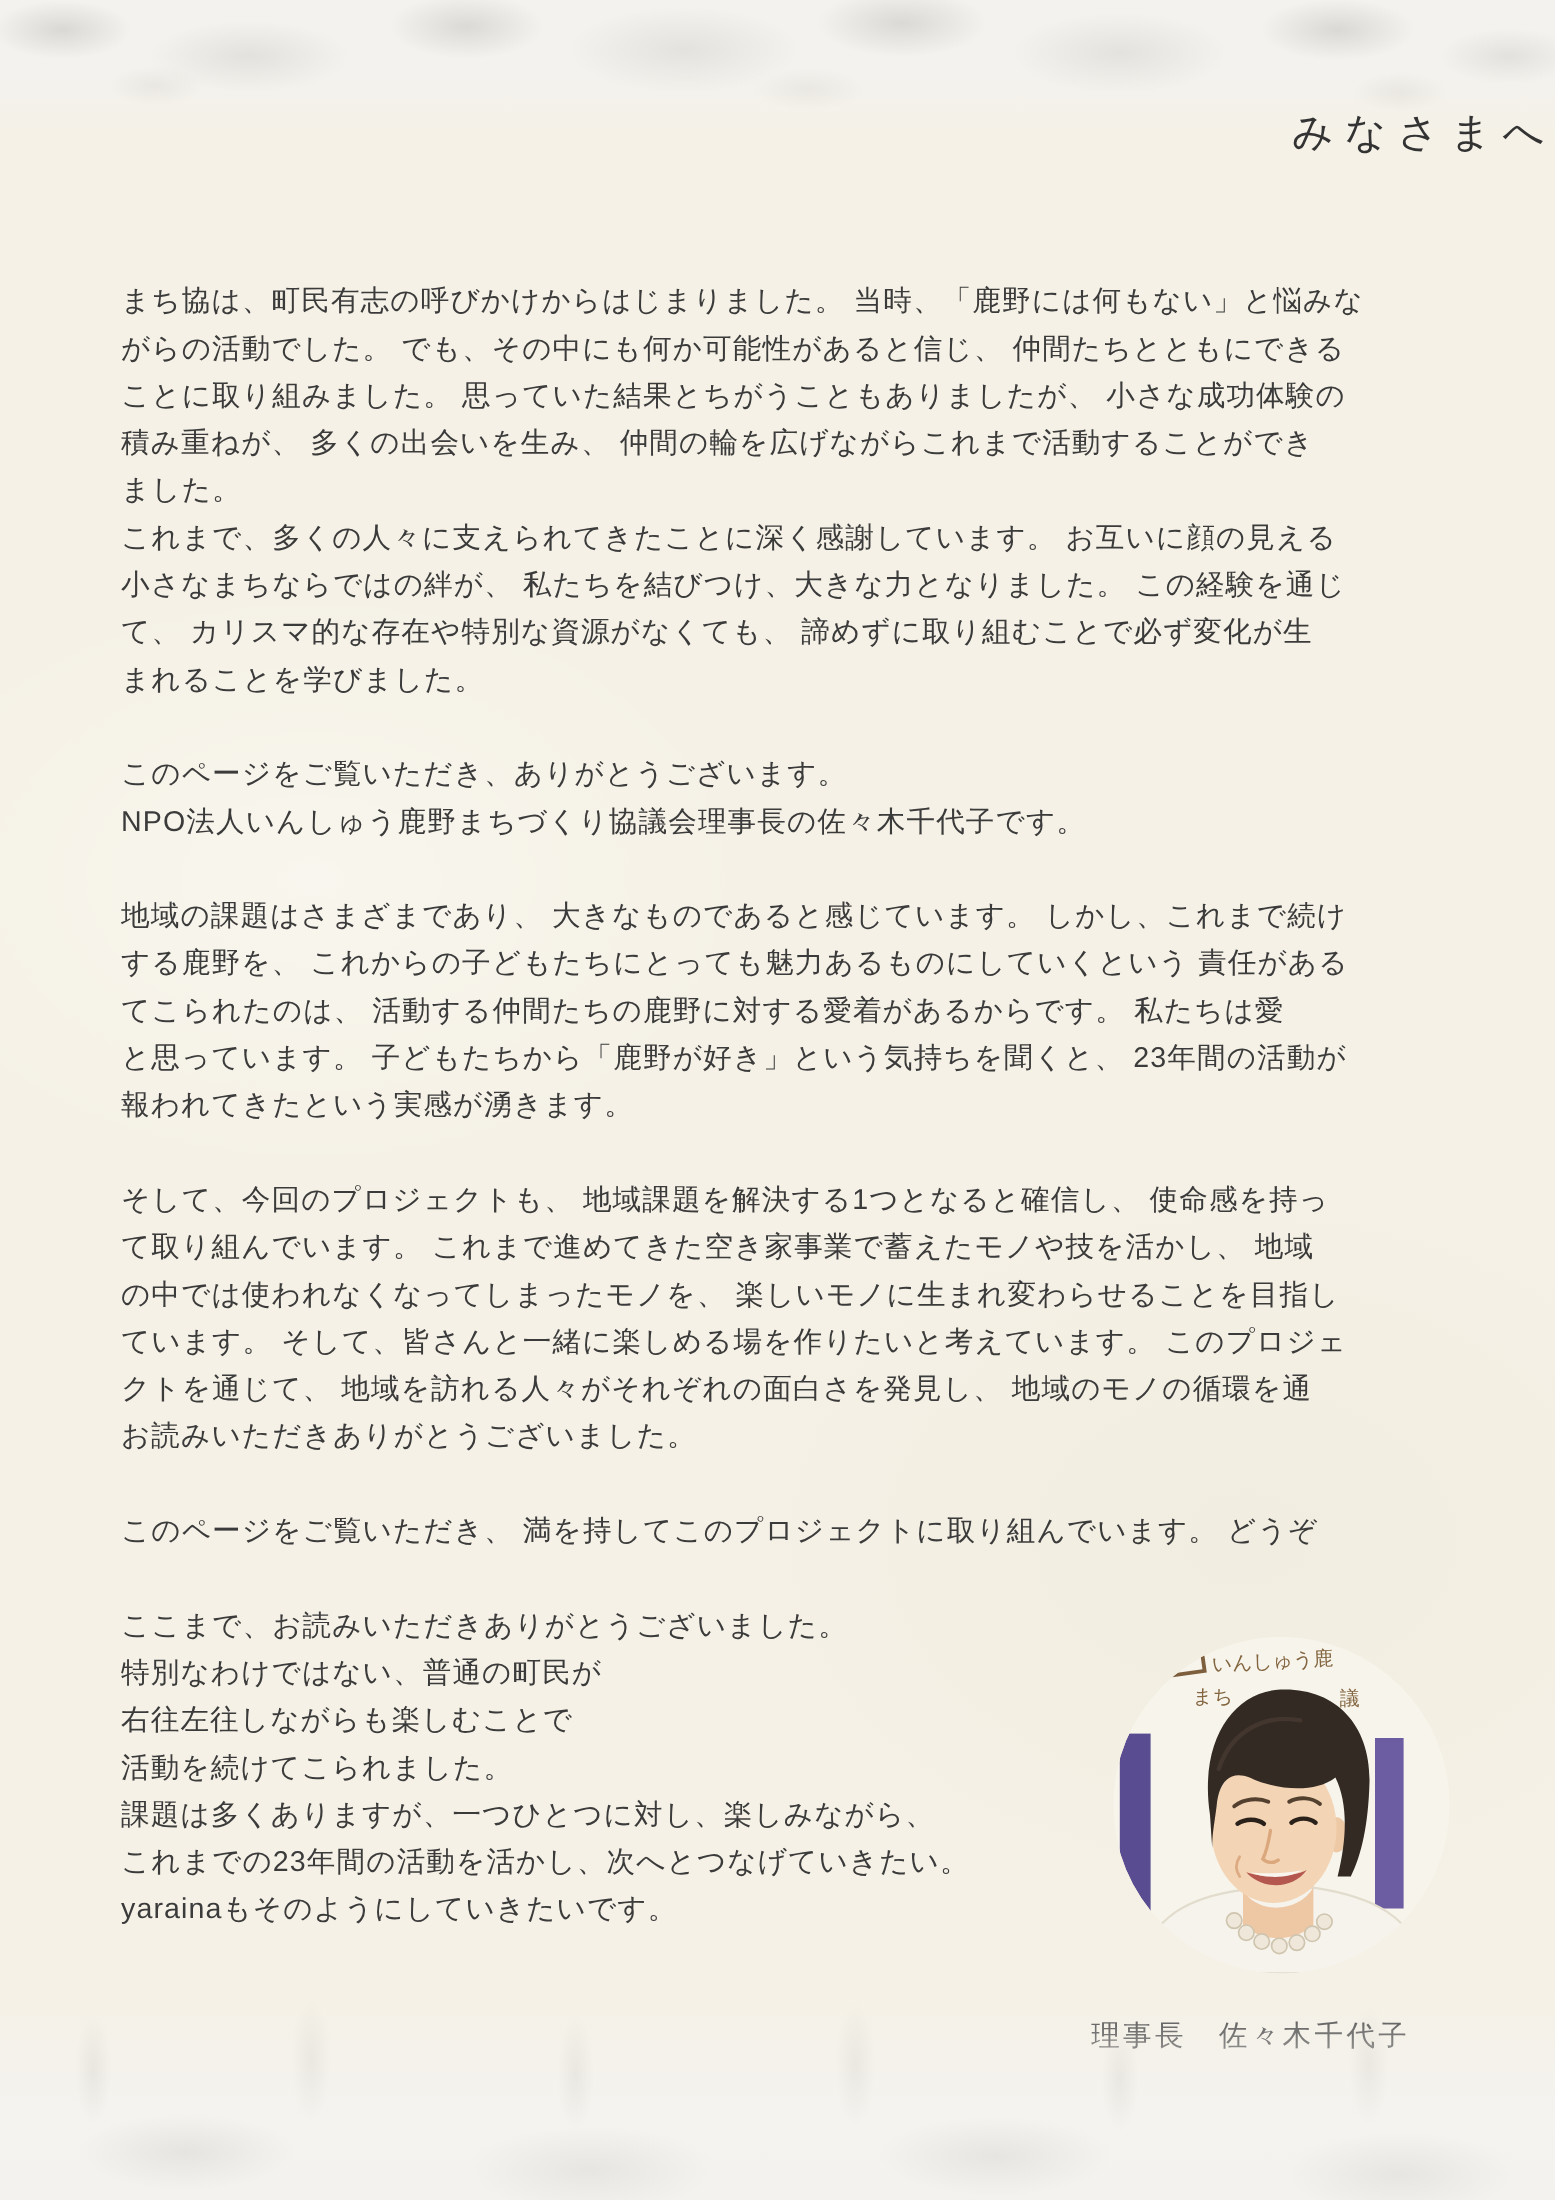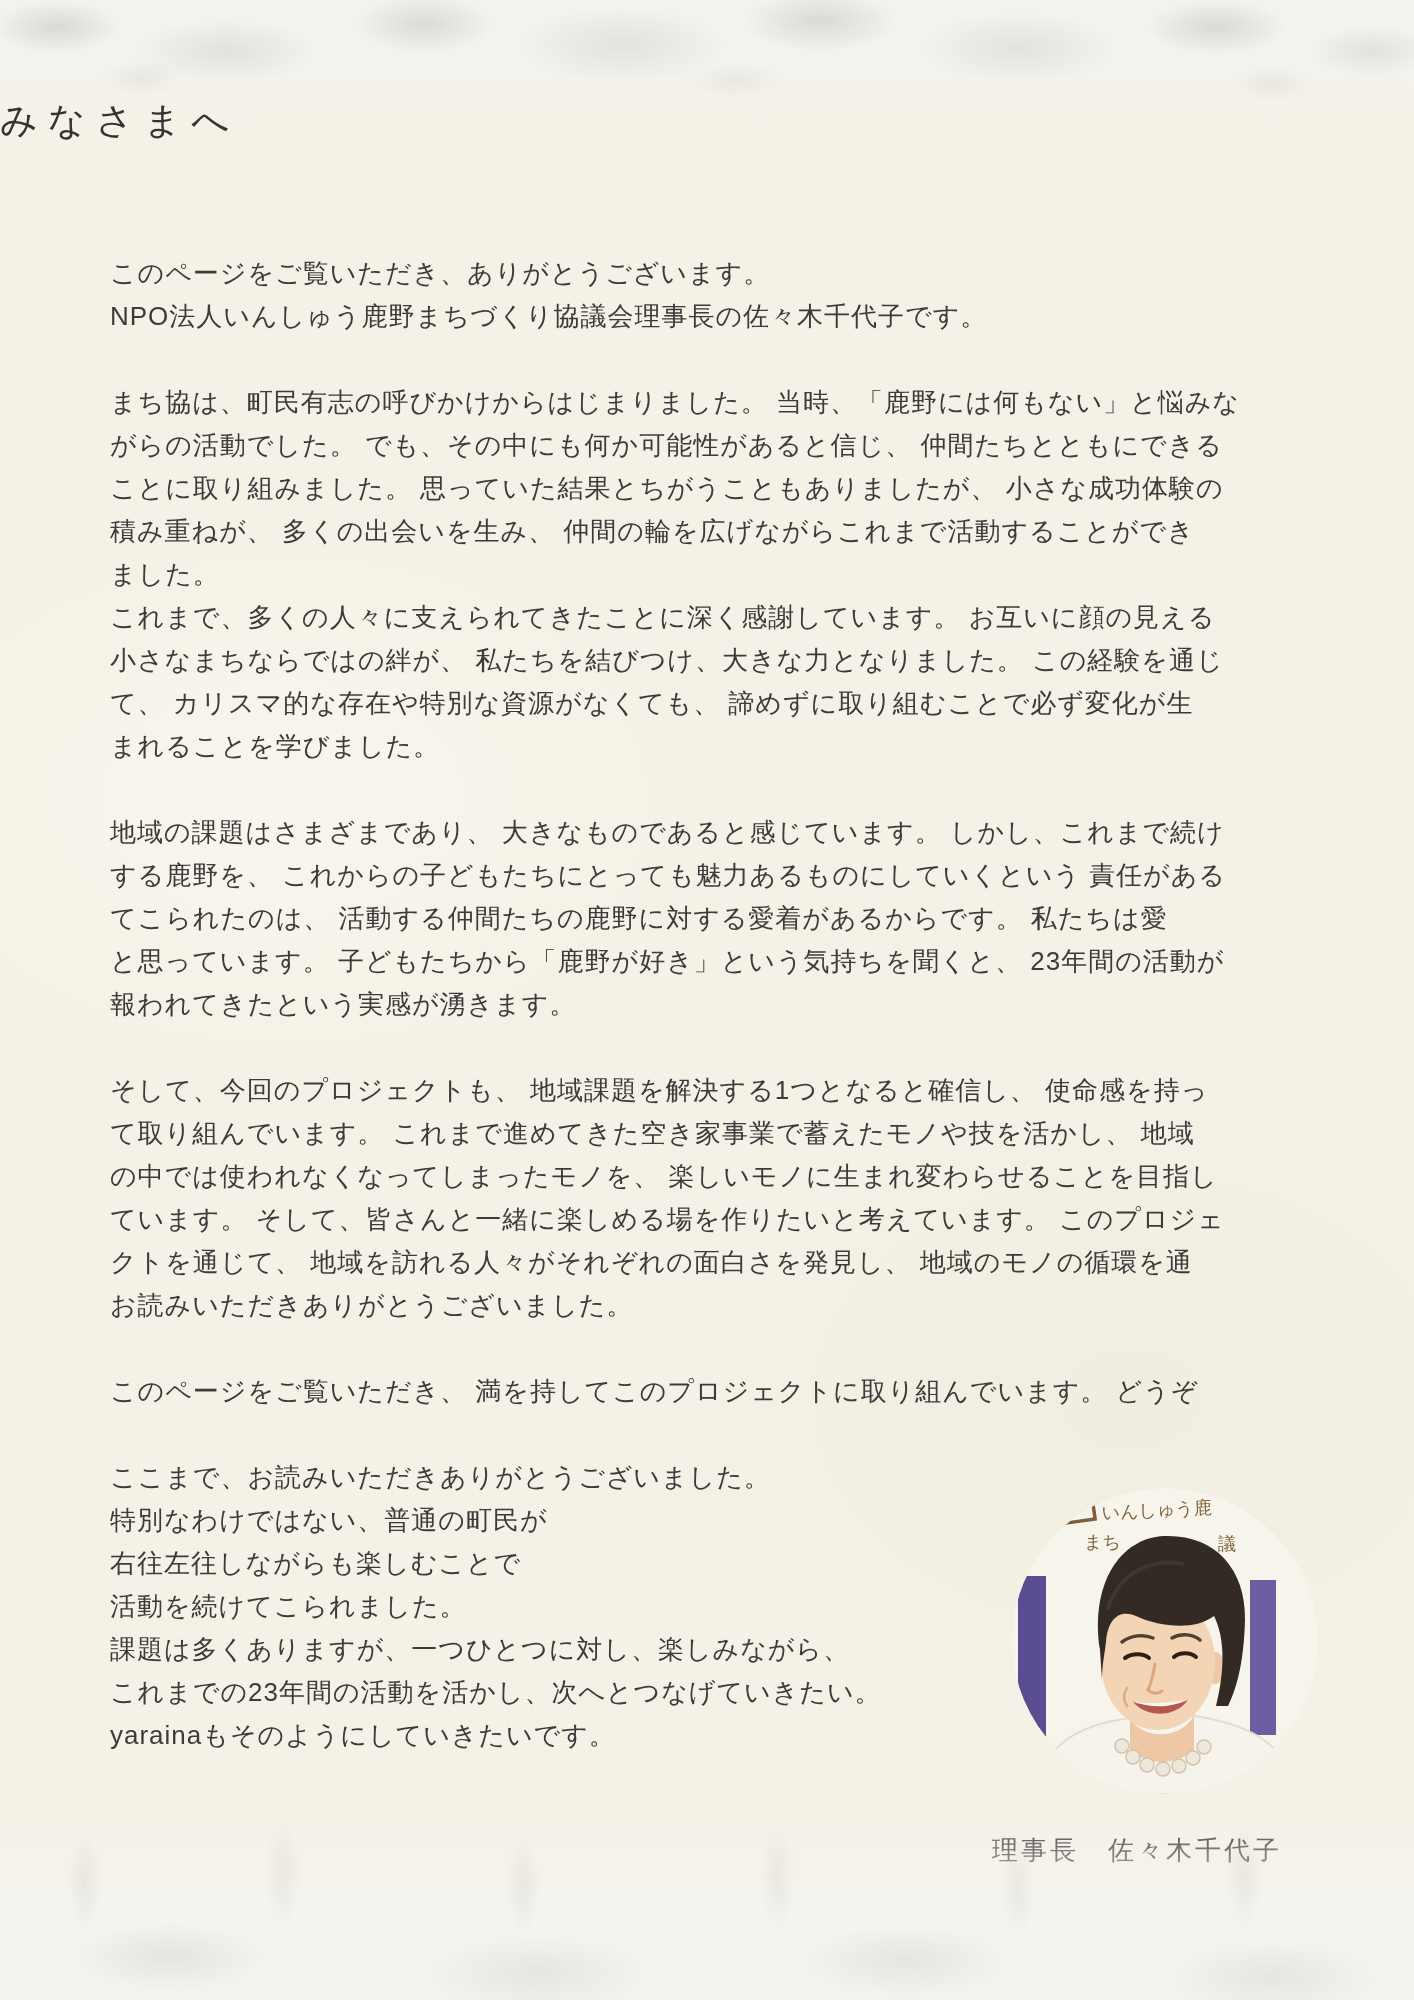--- a/index.html
+++ b/index.html
@@ -40,21 +40,21 @@
       radial-gradient(24px 70px at 72% 44%, rgba(160,157,150,.13), transparent 70%),
       radial-gradient(26px 78px at 88% 38%, rgba(160,157,150,.12), transparent 70%),
       radial-gradient(140px 50px at 12% 78%, rgba(165,162,155,.18), transparent 70%),
       radial-gradient(160px 56px at 38% 86%, rgba(165,162,155,.16), transparent 70%),
       radial-gradient(150px 52px at 64% 80%, rgba(165,162,155,.17), transparent 70%),
       radial-gradient(150px 54px at 90% 88%, rgba(165,162,155,.16), transparent 70%),
       linear-gradient(to top, #f3f2ef 0px, #f4f3f0 70px, rgba(244,243,240,0) 190px);
   }
   .title{
     position:absolute;top:96px;left:0;width:100%;
-    margin:0;text-align:left;
+    margin:0;text-align:right;
     font-size:37px;font-weight:400;letter-spacing:10px;color:#333;
   }
   .letter-body{
     position:absolute;left:110px;top:252px;width:1210px;
     font-size:26px;line-height:43px;letter-spacing:1px;color:#3b3b3b;
   }
   .paragraph{margin:0 0 43px 0;}
   .line{white-space:nowrap;}
   .photo{
     position:absolute;left:1012px;top:1488px;width:306px;height:306px;
@@ -69,33 +69,33 @@
 <body>
 
 <div class="page">
 
   <div class="texture-top"></div>
 
   <h1 class="title">みなさまへ</h1>
 
   <div class="letter-body">
       <div class="paragraph">
-        <div class="line">このページをご覧いただき、ありがとうございます。</div>
-        <div class="line">NPO法人いんしゅう鹿野まちづくり協議会理事長の佐々木千代子です。</div>
-      </div>
-      <div class="paragraph">
         <div class="line">まち協は、町民有志の呼びかけからはじまりました。 当時、「鹿野には何もない」と悩みな</div>
         <div class="line">がらの活動でした。 でも、その中にも何か可能性があると信じ、 仲間たちとともにできる</div>
         <div class="line">ことに取り組みました。 思っていた結果とちがうこともありましたが、 小さな成功体験の</div>
         <div class="line">積み重ねが、 多くの出会いを生み、 仲間の輪を広げながらこれまで活動することができ</div>
         <div class="line">ました。</div>
         <div class="line">これまで、多くの人々に支えられてきたことに深く感謝しています。 お互いに顔の見える</div>
         <div class="line">小さなまちならではの絆が、 私たちを結びつけ、大きな力となりました。 この経験を通じ</div>
         <div class="line">て、 カリスマ的な存在や特別な資源がなくても、 諦めずに取り組むことで必ず変化が生</div>
         <div class="line">まれることを学びました。</div>
+      </div>
+      <div class="paragraph">
+        <div class="line">このページをご覧いただき、ありがとうございます。</div>
+        <div class="line">NPO法人いんしゅう鹿野まちづくり協議会理事長の佐々木千代子です。</div>
       </div>
       <div class="paragraph">
         <div class="line">地域の課題はさまざまであり、 大きなものであると感じています。 しかし、これまで続け</div>
         <div class="line">する鹿野を、 これからの子どもたちにとっても魅力あるものにしていくという 責任がある</div>
         <div class="line">てこられたのは、 活動する仲間たちの鹿野に対する愛着があるからです。 私たちは愛</div>
         <div class="line">と思っています。 子どもたちから「鹿野が好き」という気持ちを聞くと、 23年間の活動が</div>
         <div class="line">報われてきたという実感が湧きます。</div>
       </div>
       <div class="paragraph">
         <div class="line">そして、今回のプロジェクトも、 地域課題を解決する1つとなると確信し、 使命感を持っ</div>

